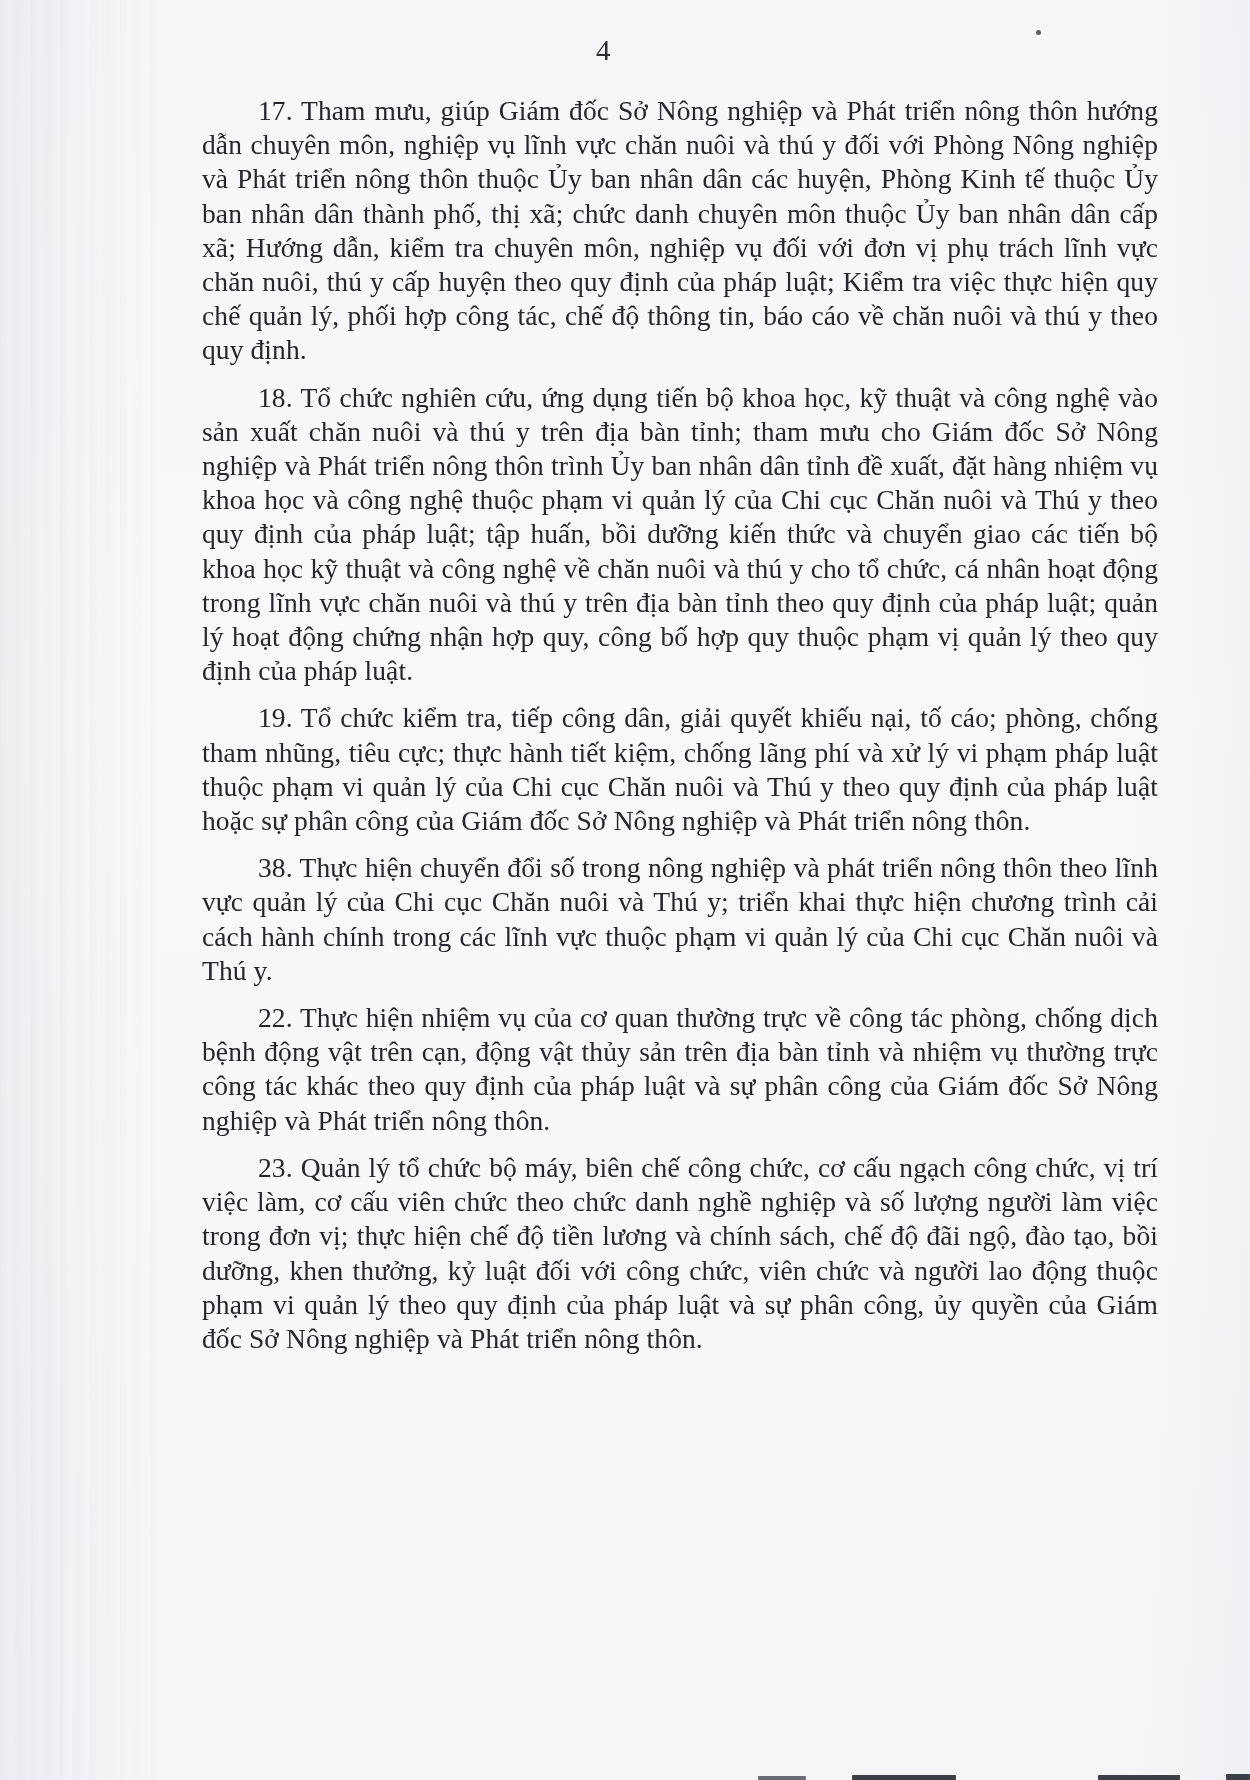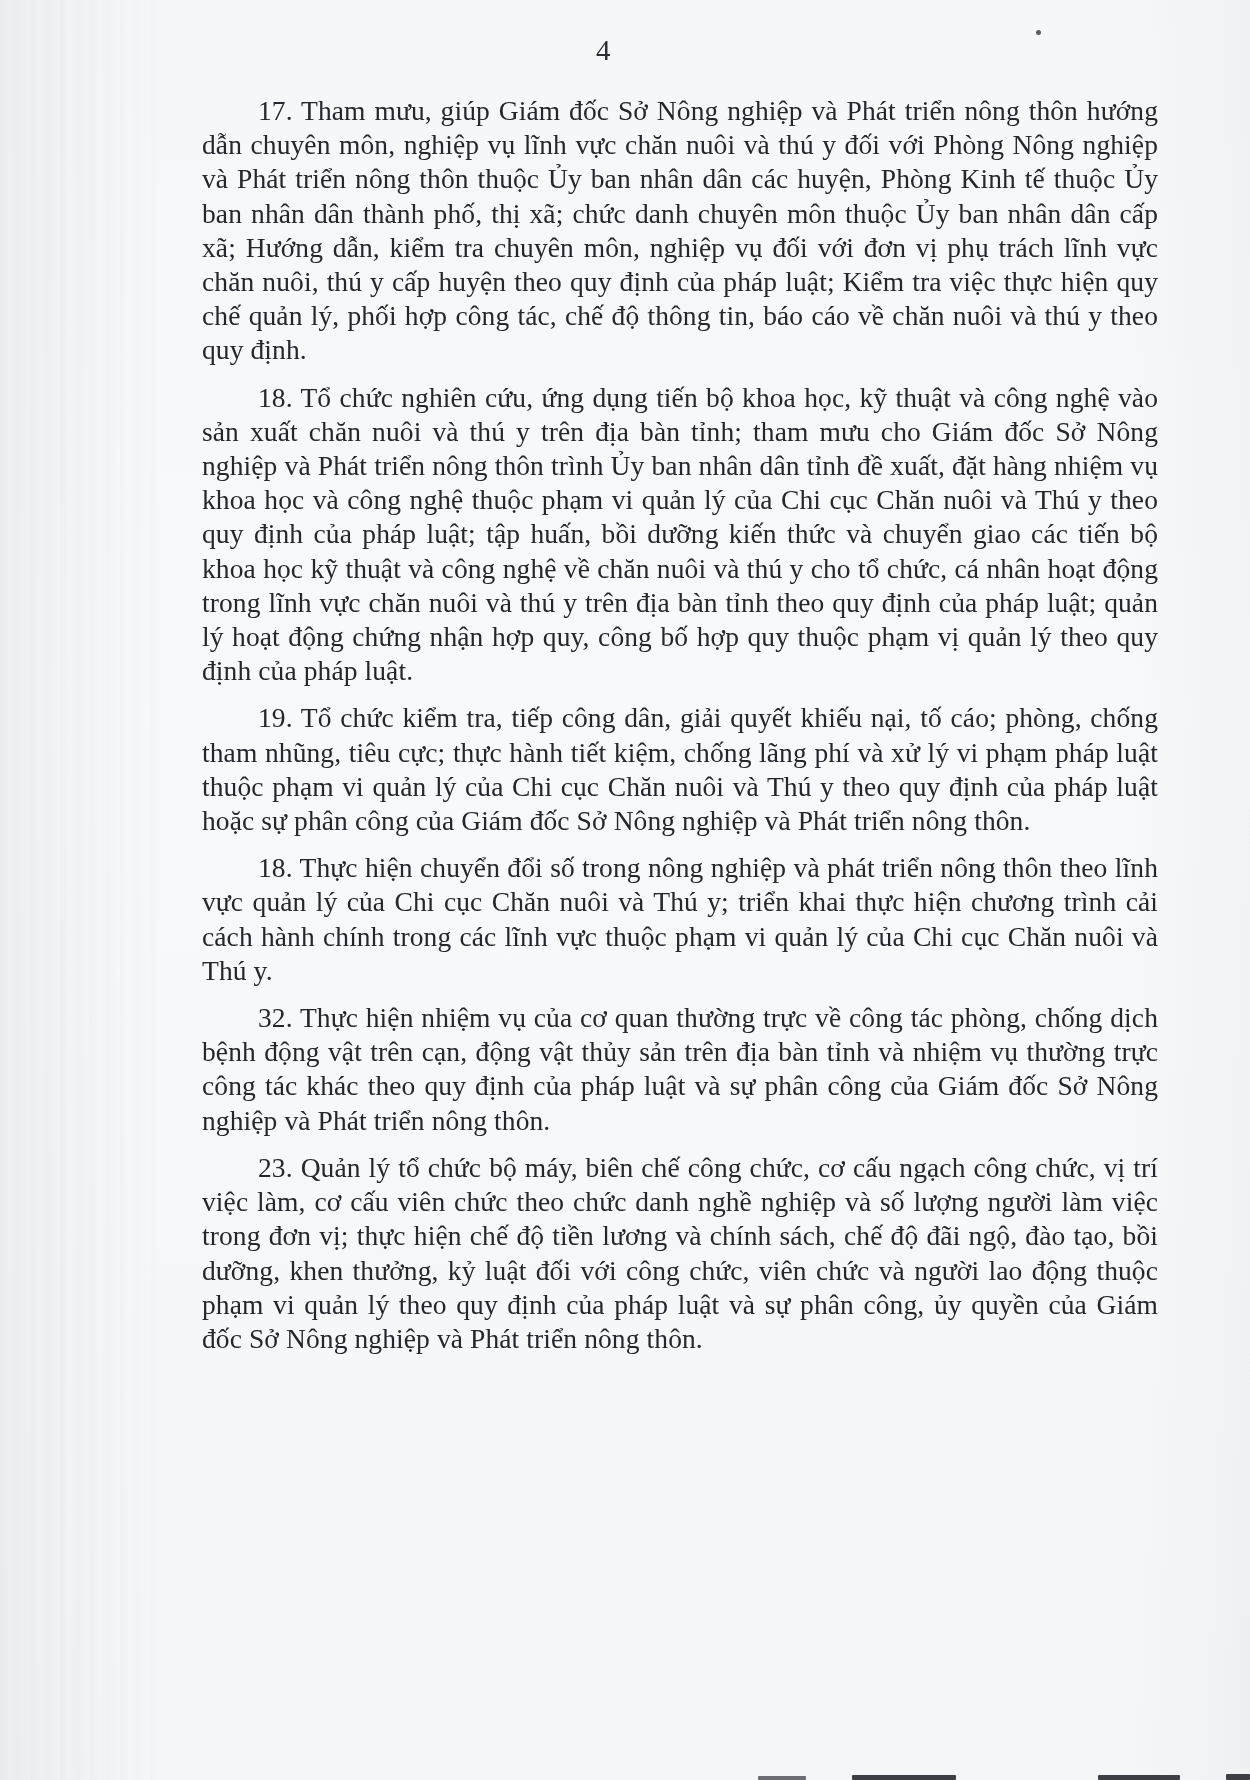--- a/index.html
+++ b/index.html
@@ -80,21 +80,21 @@
 
 <div class="scan-streaks"></div>
 
 <div class="page-number">4</div>
 <div class="corner-dot"></div>
 
 <div class="content">
   <p>17. Tham mưu, giúp Giám đốc Sở Nông nghiệp và Phát triển nông thôn hướng dẫn chuyên môn, nghiệp vụ lĩnh vực chăn nuôi và thú y đối với Phòng Nông nghiệp và Phát triển nông thôn thuộc Ủy ban nhân dân các huyện, Phòng Kinh tế thuộc Ủy ban nhân dân thành phố, thị xã; chức danh chuyên môn thuộc Ủy ban nhân dân cấp xã; Hướng dẫn, kiểm tra chuyên môn, nghiệp vụ đối với đơn vị phụ trách lĩnh vực chăn nuôi, thú y cấp huyện theo quy định của pháp luật; Kiểm tra việc thực hiện quy chế quản lý, phối hợp công tác, chế độ thông tin, báo cáo về chăn nuôi và thú y theo quy định.</p>
   <p>18. Tổ chức nghiên cứu, ứng dụng tiến bộ khoa học, kỹ thuật và công nghệ vào sản xuất chăn nuôi và thú y trên địa bàn tỉnh; tham mưu cho Giám đốc Sở Nông nghiệp và Phát triển nông thôn trình Ủy ban nhân dân tỉnh đề xuất, đặt hàng nhiệm vụ khoa học và công nghệ thuộc phạm vi quản lý của Chi cục Chăn nuôi và Thú y theo quy định của pháp luật; tập huấn, bồi dưỡng kiến thức và chuyển giao các tiến bộ khoa học kỹ thuật và công nghệ về chăn nuôi và thú y cho tổ chức, cá nhân hoạt động trong lĩnh vực chăn nuôi và thú y trên địa bàn tỉnh theo quy định của pháp luật; quản lý hoạt động chứng nhận hợp quy, công bố hợp quy thuộc phạm vị quản lý theo quy định của pháp luật.</p>
   <p>19. Tổ chức kiểm tra, tiếp công dân, giải quyết khiếu nại, tố cáo; phòng, chống tham nhũng, tiêu cực; thực hành tiết kiệm, chống lãng phí và xử lý vi phạm pháp luật thuộc phạm vi quản lý của Chi cục Chăn nuôi và Thú y theo quy định của pháp luật hoặc sự phân công của Giám đốc Sở Nông nghiệp và Phát triển nông thôn.</p>
-  <p>18. Thực hiện chuyển đổi số trong nông nghiệp và phát triển nông thôn theo lĩnh vực quản lý của Chi cục Chăn nuôi và Thú y; triển khai thực hiện chương trình cải cách hành chính trong các lĩnh vực thuộc phạm vi quản lý của Chi cục Chăn nuôi và Thú y.</p>
-  <p>32. Thực hiện nhiệm vụ của cơ quan thường trực về công tác phòng, chống dịch bệnh động vật trên cạn, động vật thủy sản trên địa bàn tỉnh và nhiệm vụ thường trực công tác khác theo quy định của pháp luật và sự phân công của Giám đốc Sở Nông nghiệp và Phát triển nông thôn.</p>
+  <p>38. Thực hiện chuyển đổi số trong nông nghiệp và phát triển nông thôn theo lĩnh vực quản lý của Chi cục Chăn nuôi và Thú y; triển khai thực hiện chương trình cải cách hành chính trong các lĩnh vực thuộc phạm vi quản lý của Chi cục Chăn nuôi và Thú y.</p>
+  <p>22. Thực hiện nhiệm vụ của cơ quan thường trực về công tác phòng, chống dịch bệnh động vật trên cạn, động vật thủy sản trên địa bàn tỉnh và nhiệm vụ thường trực công tác khác theo quy định của pháp luật và sự phân công của Giám đốc Sở Nông nghiệp và Phát triển nông thôn.</p>
   <p>23. Quản lý tổ chức bộ máy, biên chế công chức, cơ cấu ngạch công chức, vị trí việc làm, cơ cấu viên chức theo chức danh nghề nghiệp và số lượng người làm việc trong đơn vị; thực hiện chế độ tiền lương và chính sách, chế độ đãi ngộ, đào tạo, bồi dưỡng, khen thưởng, kỷ luật đối với công chức, viên chức và người lao động thuộc phạm vi quản lý theo quy định của pháp luật và sự phân công, ủy quyền của Giám đốc Sở Nông nghiệp và Phát triển nông thôn.</p>
 </div>
 
 <div class="bottom-artifact ba-1"></div>
 <div class="bottom-artifact ba-2"></div>
 <div class="bottom-artifact ba-3"></div>
 <div class="bottom-artifact ba-4"></div>
 
 </body></html>

